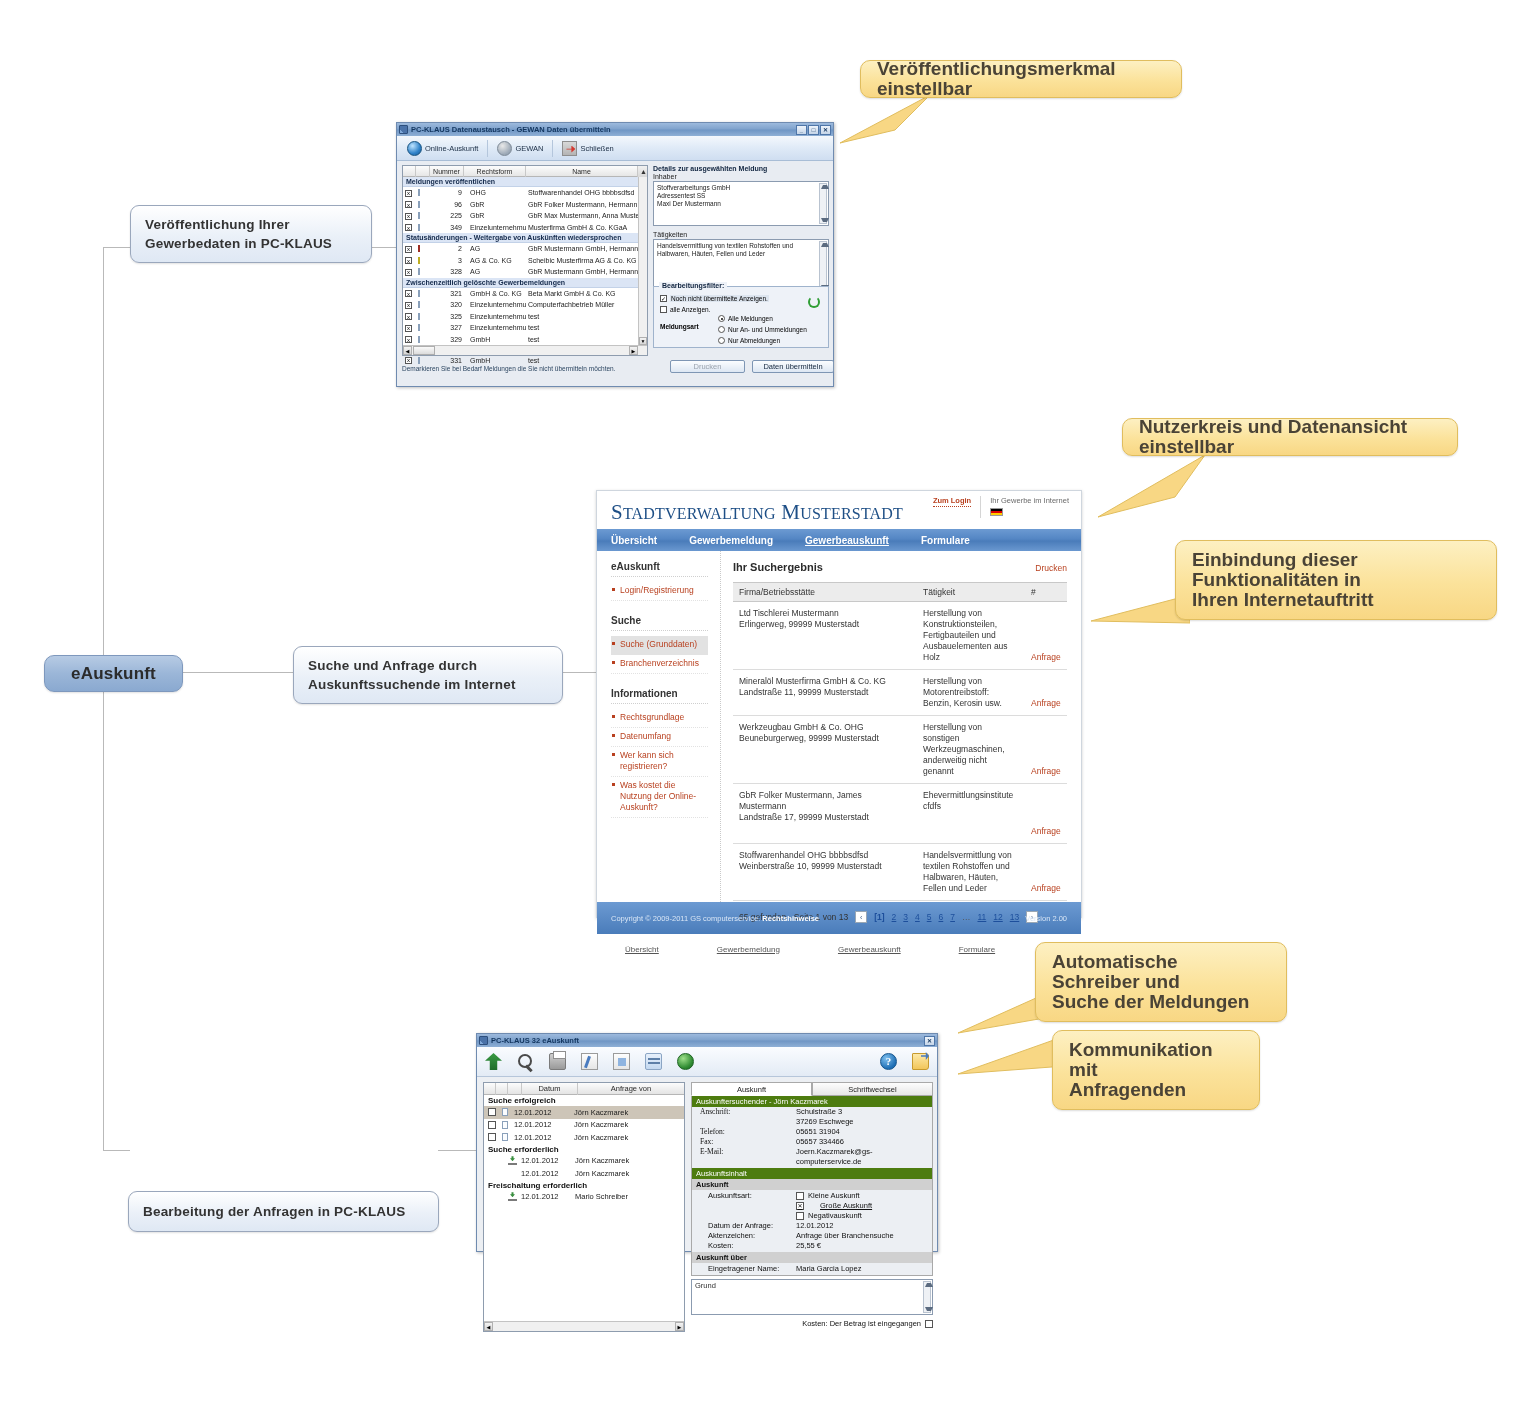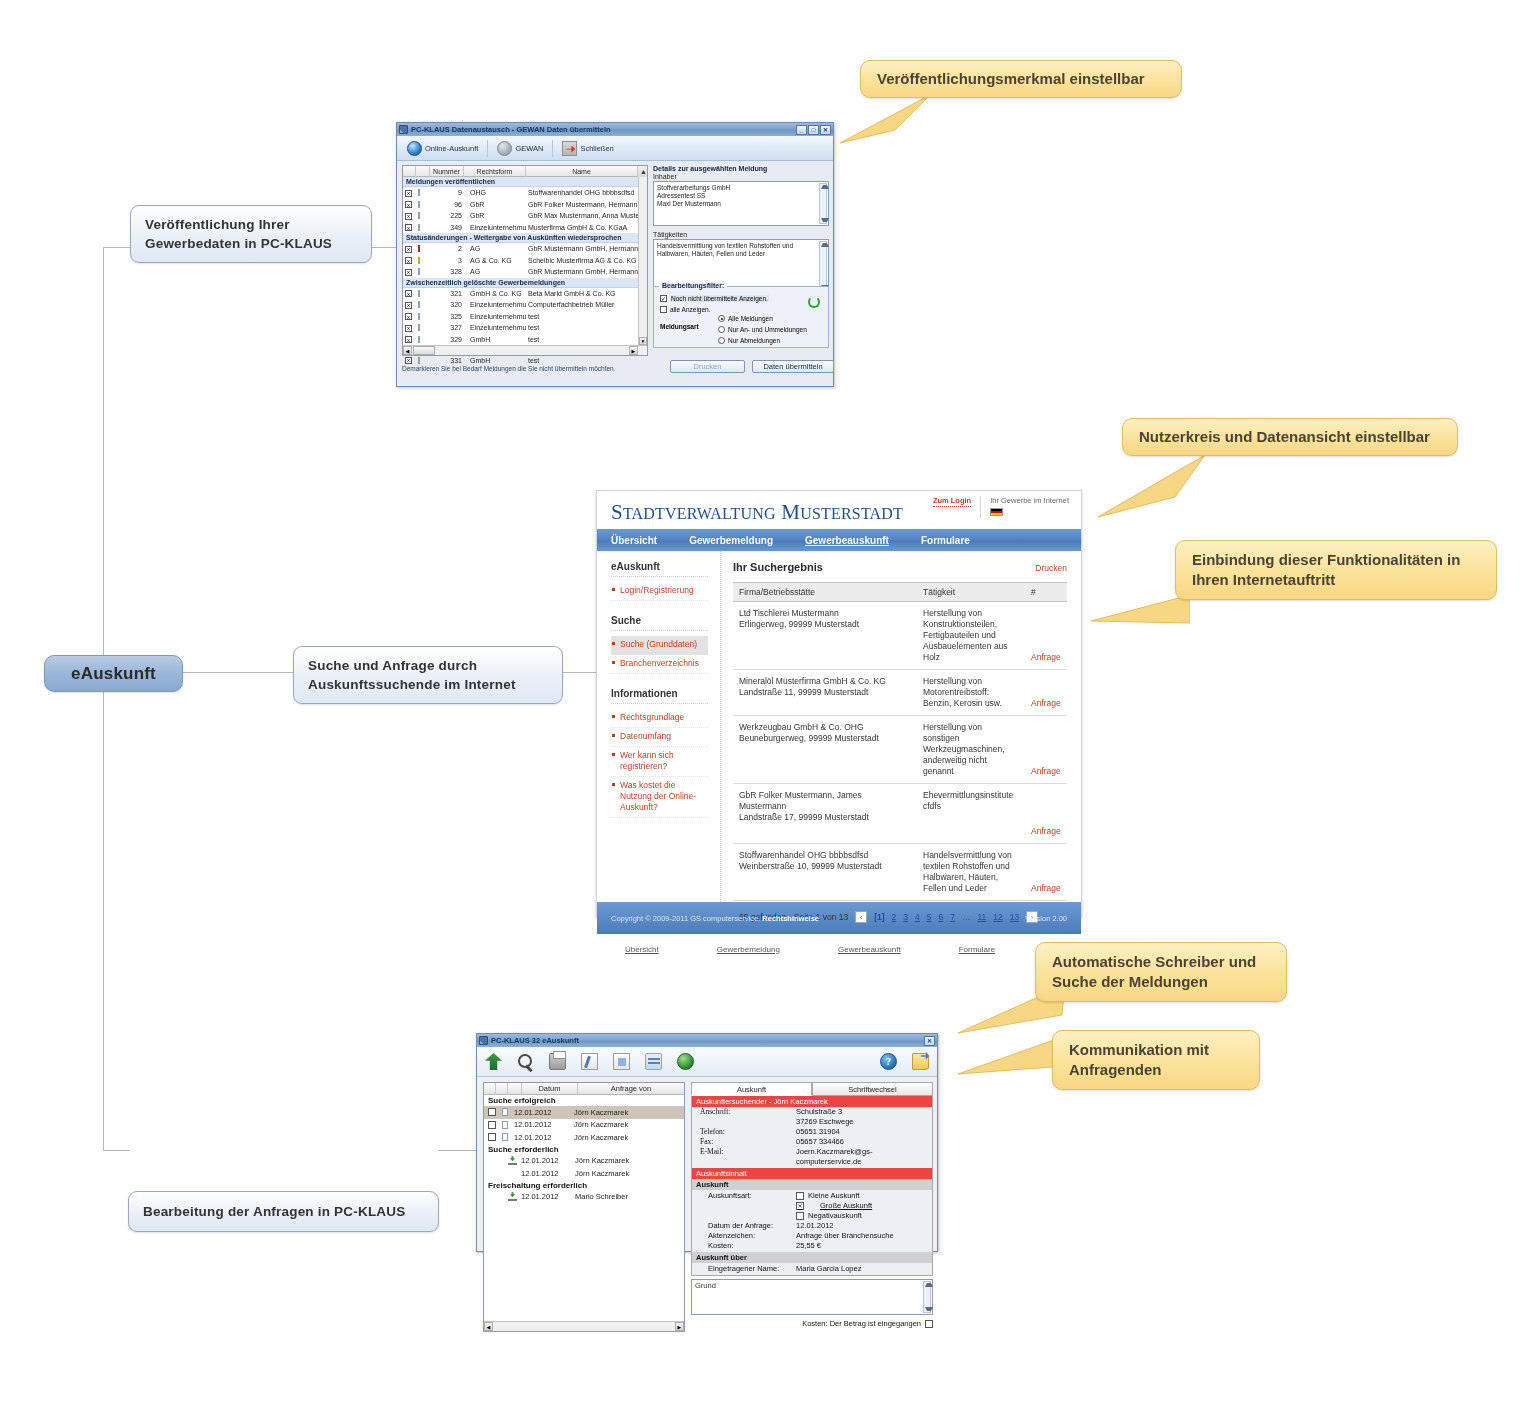--- a/index.html
+++ b/index.html
@@ -41,21 +41,21 @@
   }
 
   
   .callout {
     position:absolute;
     border:1px solid #e0bd5e;
     border-radius:10px;
     background:linear-gradient(to bottom,#fdf0c2 0%,#fbe29a 55%,#f8d784 100%);
     color:#4a4336;
     font-weight:bold;
-    font-size:15px;
+    font-size:19px;
     line-height:20px;
     padding:9px 16px;
     box-shadow:0 1px 2px rgba(0,0,0,.14);
   }
   .tail { position:absolute; }
 
   
   .win {
     position:absolute;
     background:#e8ecf2;
@@ -226,21 +226,21 @@
   .w3-row.sel { background:#cdc5b8; }
   .cb3 { width:8px;height:8px;border:1px solid #555;background:#fff; }
   .dl { width:9px;height:9px; position:relative;}
   .dl:before{content:"";position:absolute;left:2px;top:0;width:5px;height:5px;background:#3a8f3f;clip-path:polygon(50% 100%,100% 40%,70% 40%,70% 0,30% 0,30% 40%,0 40%);}
   .dl:after{content:"";position:absolute;left:0;bottom:0;width:9px;height:2px;background:#7a7a7a;}
 
   .tabbar3 { display:flex; height:14px; }
   .tab3 { flex:1; display:flex;align-items:center;justify-content:center; font-size:7.5px;
     background:linear-gradient(to bottom,#fdfdfd,#e7e7e7); border:1px solid #a9a9a9; color:#222; }
   .tab3.active { background:#fff; border-bottom:1px solid #fff; font-weight:normal;}
-  .sec3 { background:#ef4444; color:#fff; font-size:7.5px; padding:1px 4px; }
+  .sec3 { background:#4d7c0f; color:#fff; font-size:7.5px; padding:1px 4px; }
   .sec3b { background:#d0d0d0; color:#111; font-size:7.5px; font-weight:bold; padding:1px 4px;}
   .kv { display:flex; font-size:7.5px; color:#111; line-height:10px; padding:0 4px;}
   .kv .k { width:100px; padding-left:12px; }
   .kv .k.nopad { padding-left:0;font-family:Liberation Serif, serif; }
   .kv .v { flex:1; }
 </style>
 </head>
 <body>
 
 <div class="conn v" style="left:103px; top:247px; height:425px;"></div>

